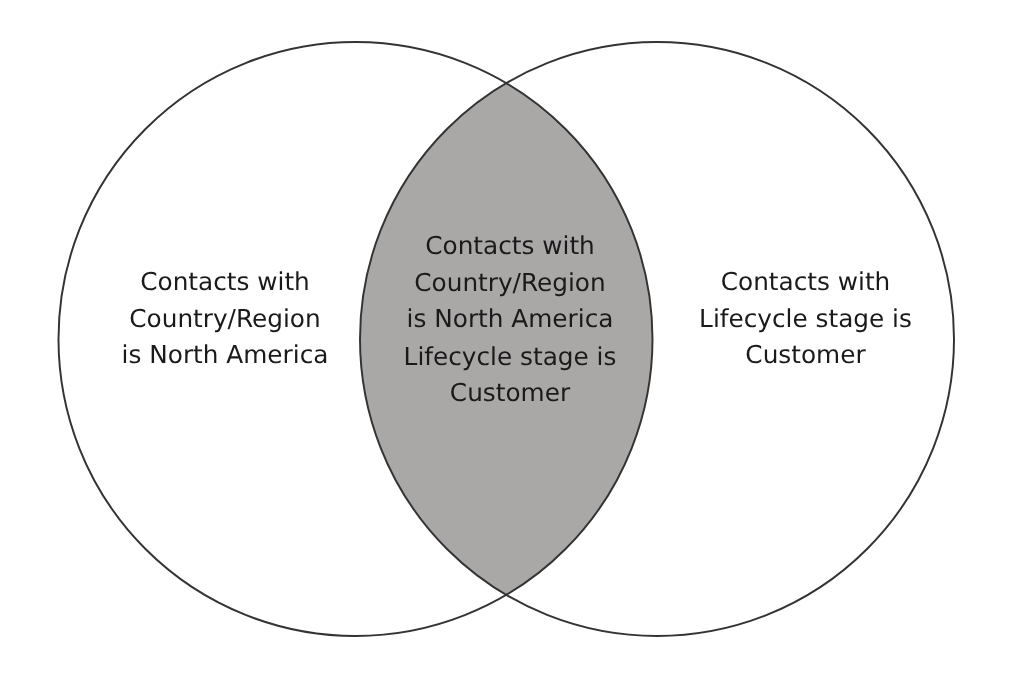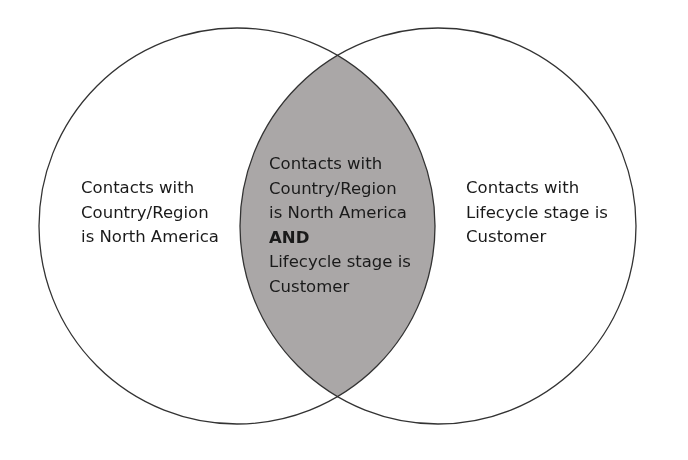--- a/index.html
+++ b/index.html
@@ -4,20 +4,21 @@
   <style>
     html, body { margin: 0; padding: 0; background: #ffffff; }
     body { width: 688px; height: 460px; position: relative; overflow: hidden; }
     svg { position: absolute; left: 0; top: 0; }
     .lbl {
       position: absolute;
       font-family: "DejaVu Sans", sans-serif;
       font-size: 16.5px;
       line-height: 24.5px;
       color: #1a1a1a;
+      text-align: center;
       white-space: nowrap;
       transform: translateX(-50%);
     }
     .lbl span { display: block; }
     .bold { font-weight: bold; }
   </style>
 </head>
 <body style="background: rgb(255, 255, 255);">
 
 <svg width="688" height="460" viewBox="0 0 688 460">
@@ -40,16 +41,15 @@
 <div class="lbl" style="left: 537px; top: 176px; color: rgb(26, 26, 26);">
   <span>Contacts with</span>
   <span>Lifecycle stage is</span>
   <span>Customer</span>
 </div>
 
 <div class="lbl" style="left: 340px; top: 152px; color: rgb(26, 26, 26);">
   <span>Contacts with</span>
   <span>Country/Region</span>
   <span>is North America</span>
-  <span class="bold">AND</span>
   <span>Lifecycle stage is</span>
   <span>Customer</span>
 </div>
 
 </body></html>

